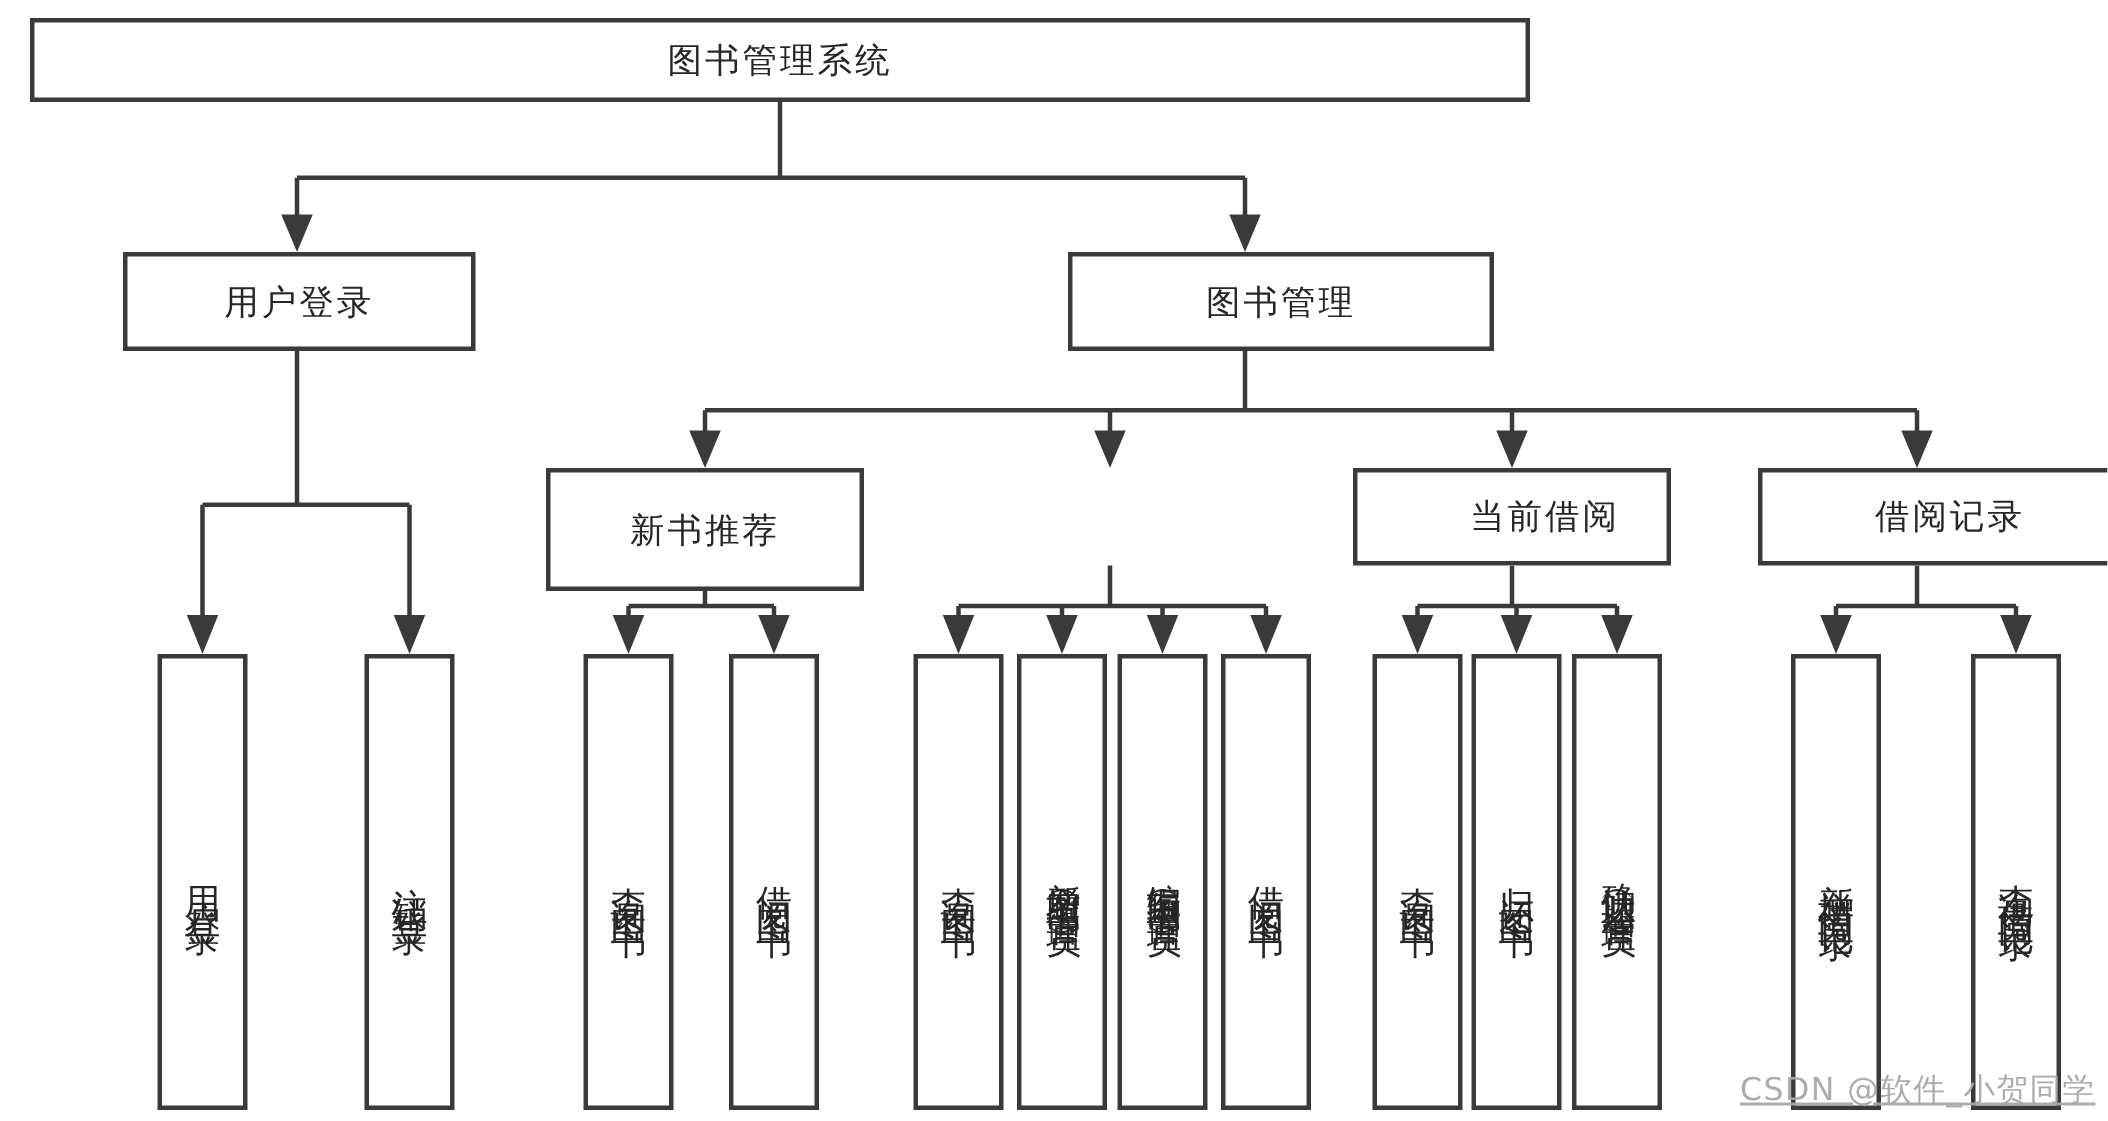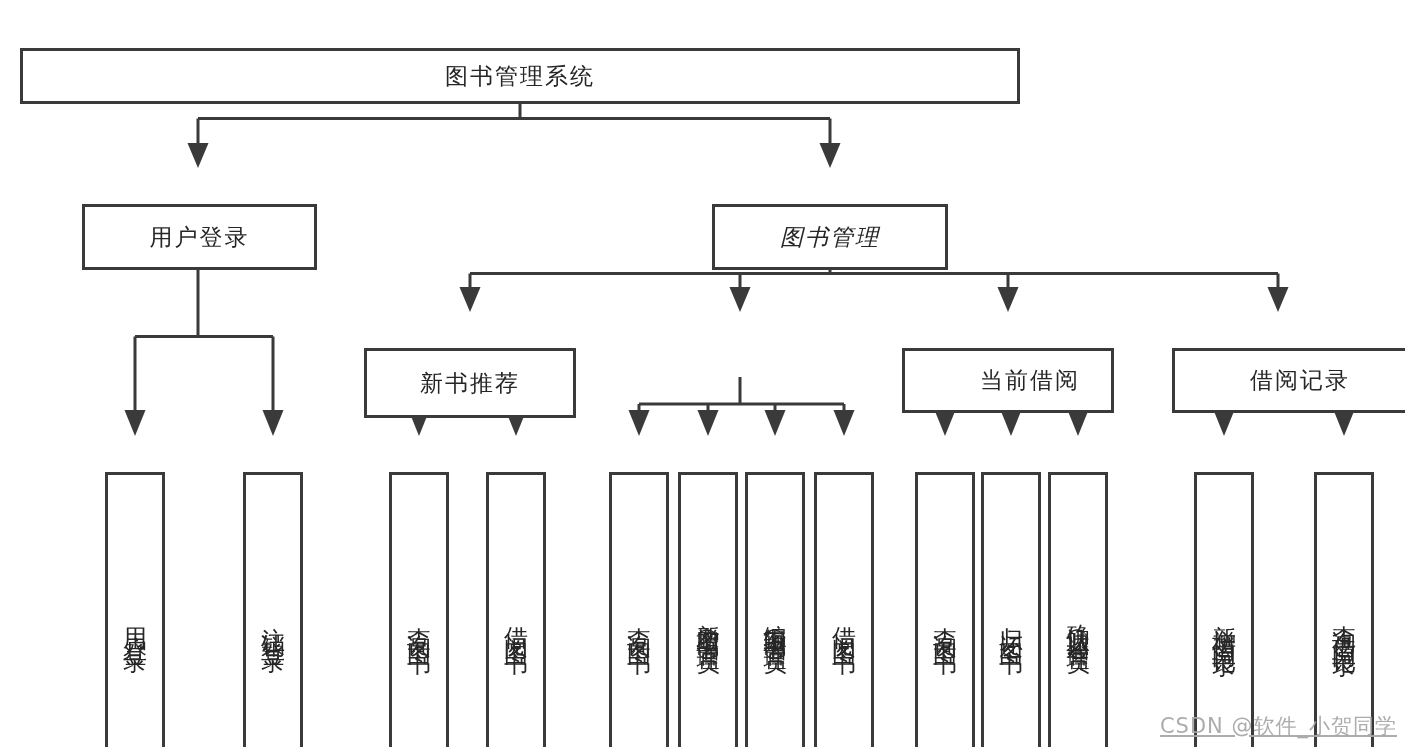--- a/index.html
+++ b/index.html
@@ -15,21 +15,21 @@
     width:1405px;height:747px;
     background:var(--bg);
     overflow:hidden;
   }
   svg.connectors{position:absolute;left:0;top:0;width:1405px;height:747px;}
   .node{
     position:absolute;
     background:#fff;
     border:3px solid var(--line);
     color:var(--text);
-    display:flex;align-items:center;justify-content:center;margin-top:36px;
+    display:flex;align-items:center;justify-content:center;
   }
   .h-node{
     font-size:23px;
     letter-spacing:2px;
     white-space:nowrap;
   }
   .v-node{
     width:60px;height:304px;top:436px;
   }
   .v-node span{
@@ -99,23 +99,23 @@
       <polygon points="1000.5,410 1021.5,410 1011,436"></polygon>
       <polygon points="1067.5,410 1088.5,410 1078,436"></polygon>
       <polygon points="1213.5,410 1234.5,410 1224,436"></polygon>
       <polygon points="1333.5,410 1354.5,410 1344,436"></polygon>
     </g>
   </svg>
 
   <div class="node h-node" style="left:20px;top:12px;width:1000px;height:56px;">图书管理系统</div>
 
   <div class="node h-node" style="left:82px;top:168px;width:235px;height:66px;">用户登录</div>
-  <div class="node h-node" style="left:712px;top:168px;width:236px;height:66px;font-style:italic;">图书管理</div>
+  <div class="node h-node" style="left:712px;top:168px;width:284px;height:66px;">图书管理</div>
 
-  <div class="node h-node" style="left:364px;top:312px;width:212px;height:70px;">新书推荐</div>
+  <div class="node h-node" style="left:364px;top:312px;width:212px;height:82px;">新书推荐</div>
   <div class="node h-node" style="left:902px;top:312px;width:212px;height:65px;padding-left:44px;">当前借阅</div>
   <div class="node h-node" style="left:1172px;top:312px;width:256px;height:65px;">借阅记录</div>
 
   <div class="node v-node" style="left:105px;">
     <span>用户登录</span>
   </div>
   <div class="node v-node" style="left:243px;">
     <span>注销登录</span>
   </div>
 

